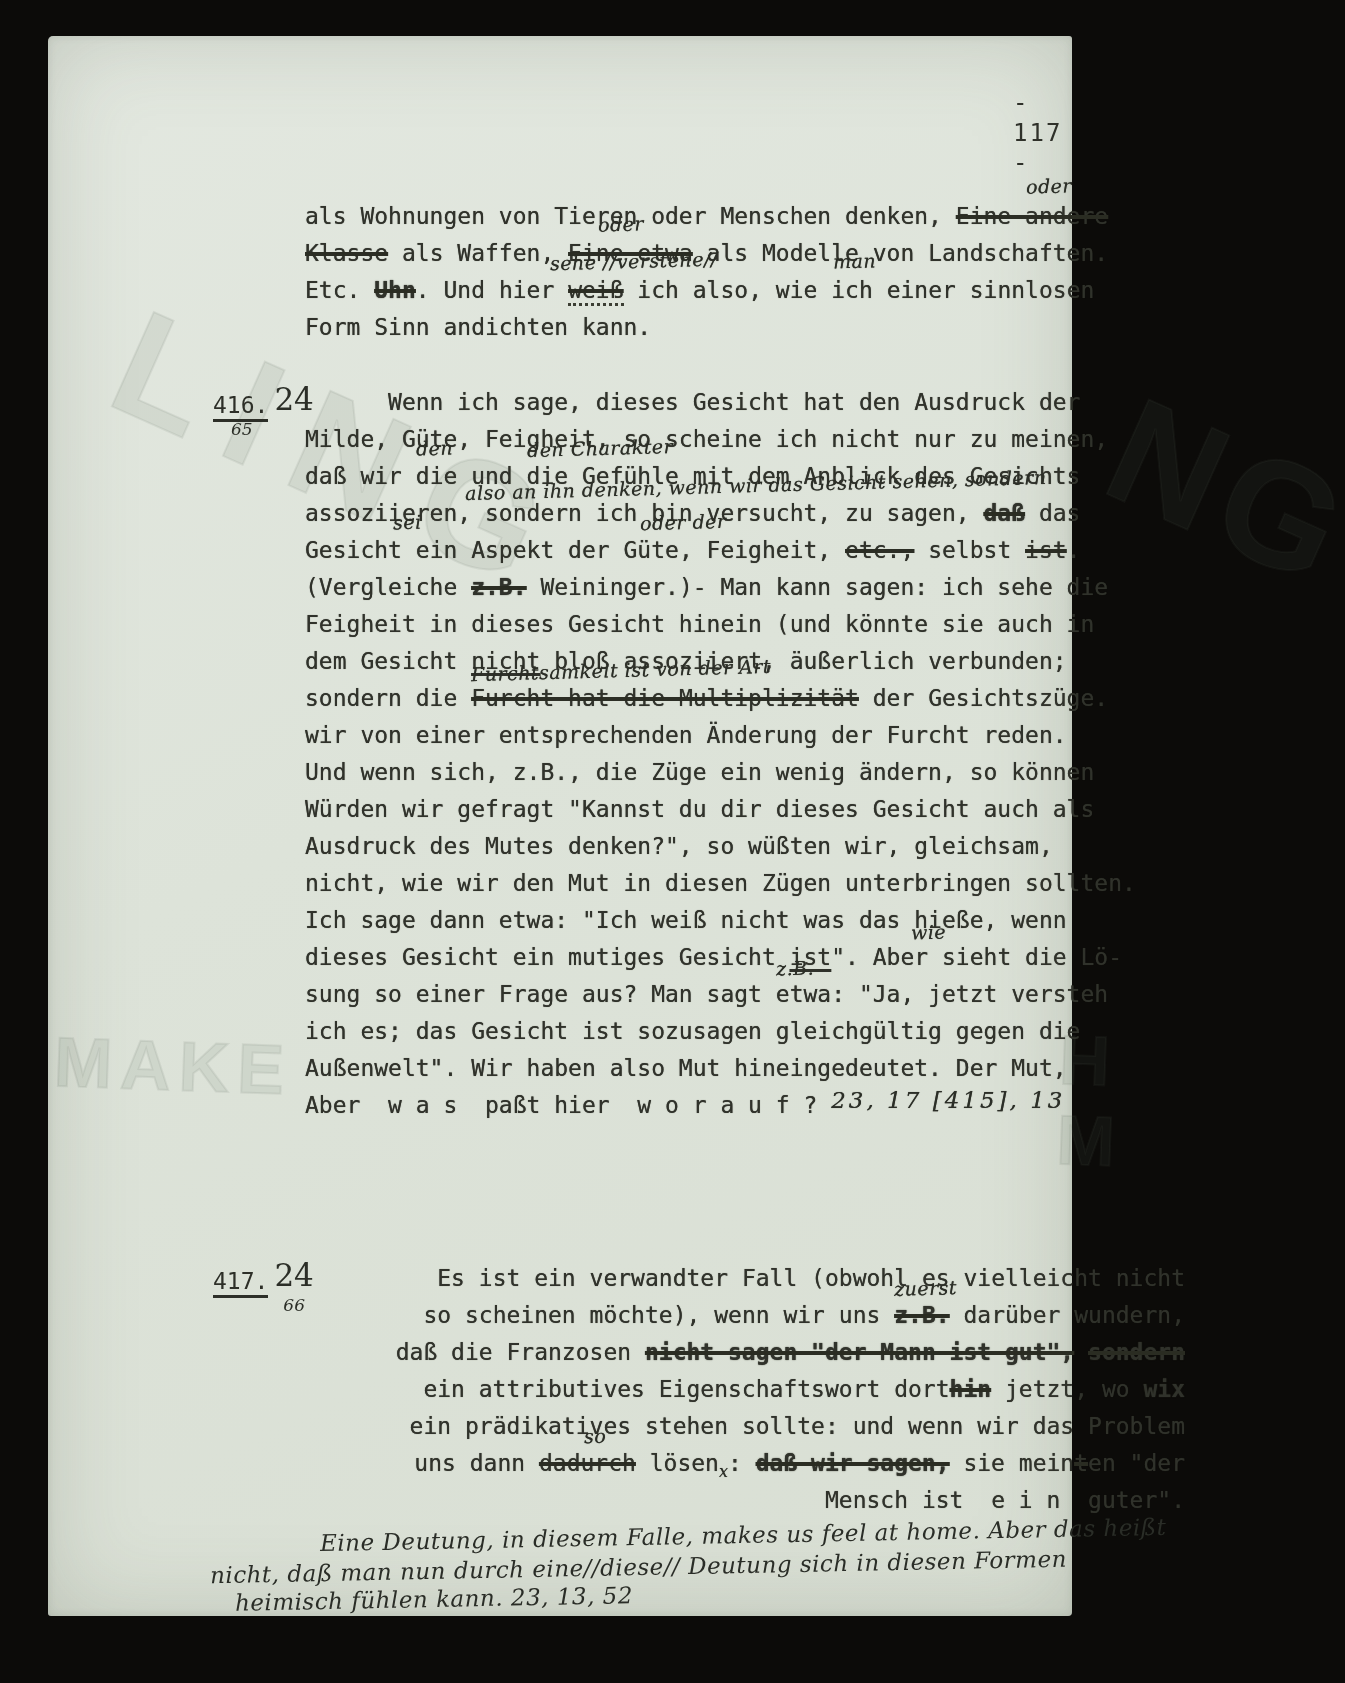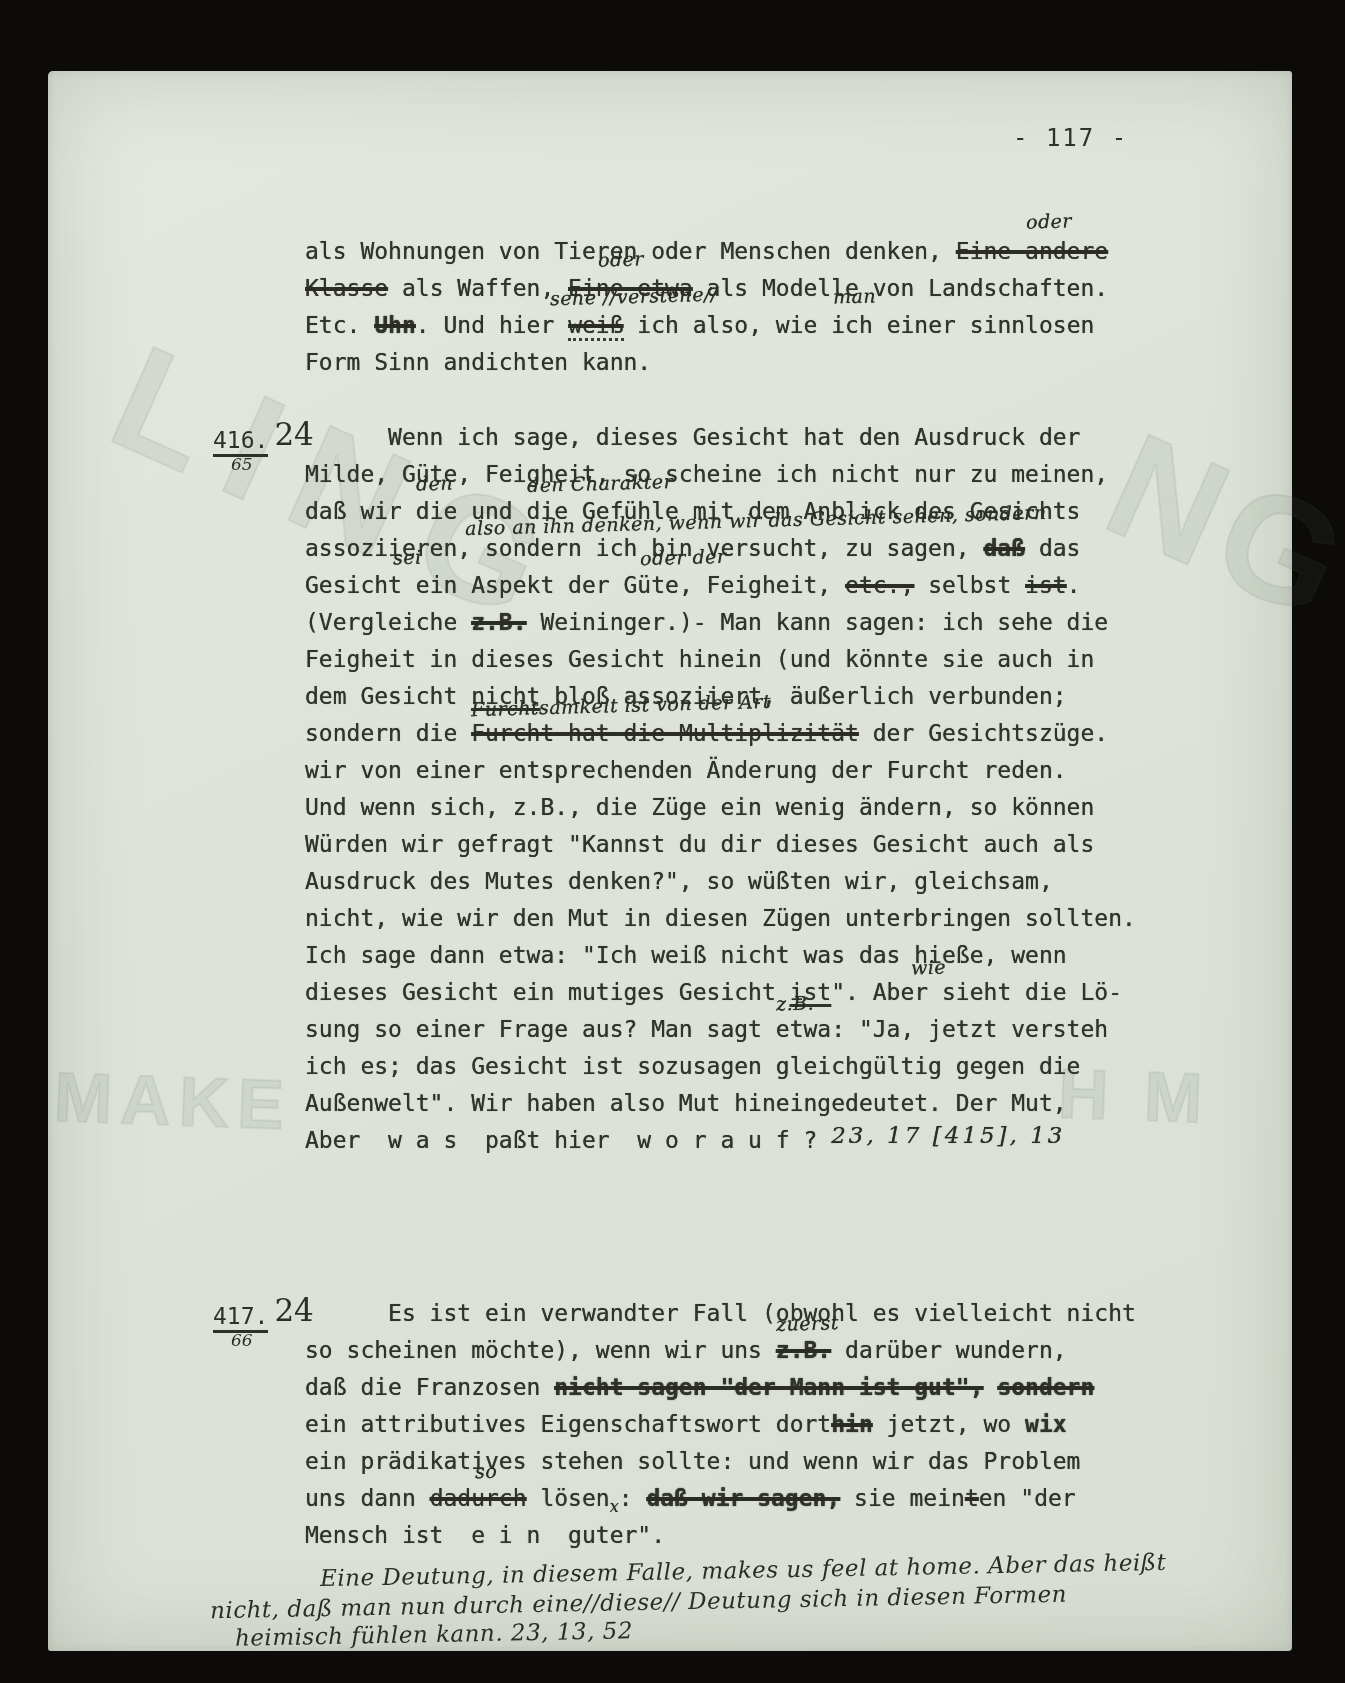--- a/index.html
+++ b/index.html
@@ -3,25 +3,24 @@
 <meta charset="utf-8">
 <title>Typescript scan</title>
 <style>
   html,body{margin:0;padding:0;}
   body{
     width:1345px;height:1683px;position:relative;overflow:hidden;
     background:#0c0b09;
     font-family:"DejaVu Sans Mono", monospace;
   }
   .paper{
-    position:absolute;left:48px;top:36px;width:1244px;height:1580px;
+    position:absolute;left:48px;top:36px;width:1024px;height:1580px;
     background:linear-gradient(155deg,#e3e8e0 0%,#dde3d9 45%,#d9dfd4 100%);
     border-radius:5px 3px 4px 3px;
     box-shadow:inset 0 0 90px rgba(85,95,78,.22), inset 0 0 8px rgba(70,80,65,.15);
-    margin-top:35px;
   }
   .page-number{
     position:absolute;left:965px;top:52px;
     font:24px/30px "DejaVu Sans Mono", monospace;
     color:#2f312a;letter-spacing:2px;
   }
   .tblock{position:absolute;left:257px;width:880px;}
   .line{
     position:relative;height:37px;white-space:pre;
     font:23px/37px "DejaVu Sans Mono", monospace;
@@ -111,21 +110,21 @@
         <div class="line"><span class="seg">Würden wir gefragt "Kannst du dir dieses Gesicht auch als</span></div>
         <div class="line"><span class="seg">Ausdruck des Mutes denken?", so wüßten wir, gleichsam,</span></div>
         <div class="line"><span class="seg">nicht, wie wir den Mut in diesen Zügen unterbringen sollten.</span></div>
         <div class="line"><span class="seg">Ich sage dann etwa: "Ich weiß nicht was das hieße, wenn</span></div>
         <div class="line"><span class="seg">dieses Gesicht ein mutiges Gesicht </span><span class="seg underl">ist</span><span class="relwrap"><span class="seg">". Aber</span><span class="hw-above" style="left: 80px; top: -22px;">wie</span></span><span class="seg"> sieht die Lö-</span></div>
         <div class="line"><span class="seg">sung so einer Frage aus? Man sagt </span><span class="relwrap"><span class="seg">etwa</span><span class="hw-above" style="left: 0px; top: -23px;">z.B.</span></span><span class="seg">: "Ja, jetzt versteh</span></div>
         <div class="line"><span class="seg">ich es; das Gesicht ist sozusagen gleichgültig gegen die</span></div>
         <div class="line"><span class="seg">Außenwelt". Wir haben also Mut hineingedeutet. Der Mut,</span></div>
         <div class="line"><span class="seg">Aber  w a s  paßt hier  w o r a u f ? </span><span class="seg hw-inline">23, 17 [415], 13</span></div>
       </div>
-      <div class="tblock" style="top: 1224px;">
+      <div class="tblock" style="top: 1224px; text-align: right;">
         <div class="mlabel"><span class="mlabel-typed">417.</span><span class="mlabel-hw">24</span><span class="mlabel-below">66</span></div>
         <div class="line"><span class="seg">      Es ist ein verwandter Fall (obwohl es vielleicht nicht</span></div>
         <div class="line"><span class="seg">so scheinen möchte), wenn wir uns </span><span class="relwrap"><span class="seg strike bold">z.B.</span><span class="hw-above" style="left: 0px; top: -24px;">zuerst</span></span><span class="seg"> darüber wundern,</span></div>
         <div class="line"><span class="seg">daß die Franzosen </span><span class="seg strike bold">nicht sagen "der Mann ist gut",</span><span class="seg"> </span><span class="seg strike bold">sondern</span></div>
         <div class="line"><span class="seg">ein attributives Eigenschaftswort dort</span><span class="seg strike bold">hin</span><span class="seg"> jetzt, wo </span><span class="seg bold">wix</span></div>
         <div class="line"><span class="seg">ein prädikatives stehen sollte: und wenn wir das Problem</span></div>
         <div class="line"><span class="seg">uns dann </span><span class="relwrap"><span class="seg strike">dadurch</span><span class="hw-above" style="left: 45px; top: -24px;">so</span></span><span class="seg"> lösen</span><span class="seg hw-sub">x</span><span class="seg">: </span><span class="seg strike bold">daß wir sagen,</span><span class="seg"> sie mein</span><span class="seg strike">t</span><span class="seg">en "der</span></div>
         <div class="line"><span class="seg">Mensch ist  e i n  guter".</span></div>
       </div>
       <div class="footer-hw">

